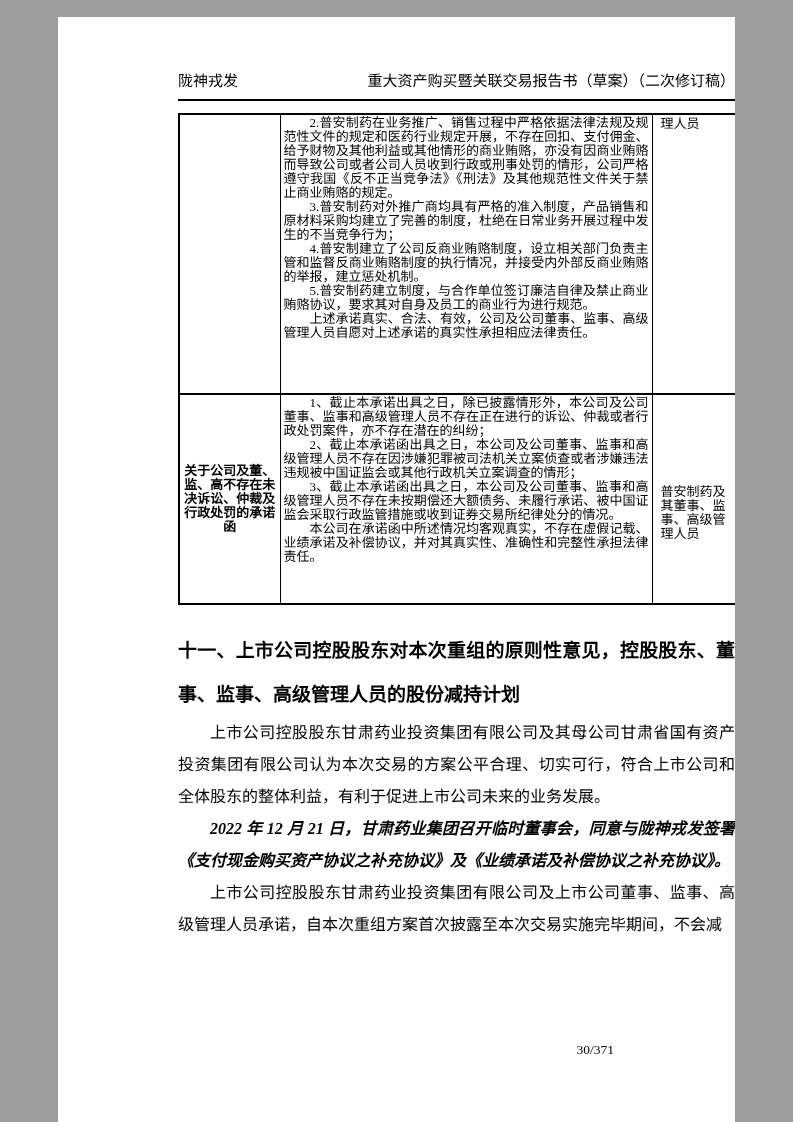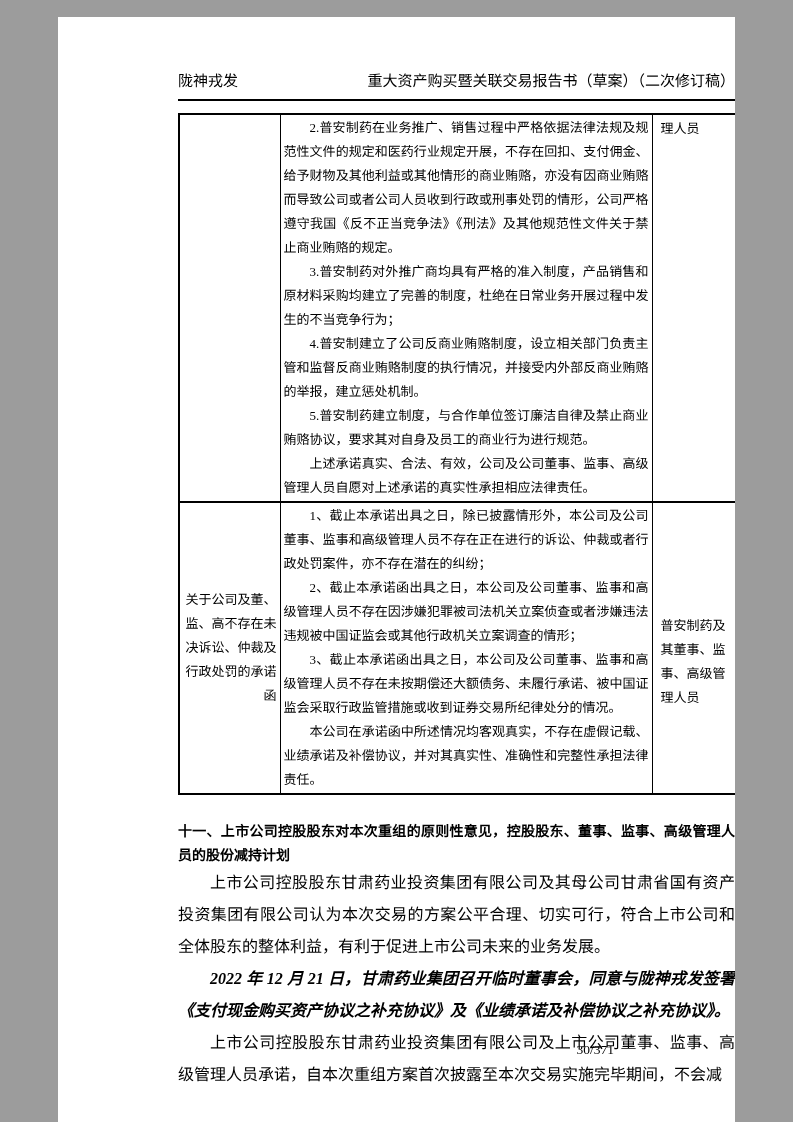--- a/index.html
+++ b/index.html
@@ -32,57 +32,58 @@
   }
 
   
   table.commit-table {
     margin-top: 12px;
     width: 557px;
     table-layout: fixed;
     border-collapse: collapse;
     border: 2px solid #000;
     font-size: 13px;
-    line-height: 24px;
+    line-height: 14px;
   }
   .commit-table col.c1 { width: 101px; }
   .commit-table col.c2 { width: 372px; }
   .commit-table col.c3 { width: 84px; }
   .commit-table td {
     border-left: 1px solid #000;
     vertical-align: top;
     padding: 1px 2px;
   }
   .commit-table td:first-child { border-left: none; }
   .commit-table tr.row-first td { border-bottom: 2px solid #000; height: 246px; }
   .commit-table tr.row-second td { height: 176px; }
   td.cell-label {
-    text-align: right;
+    text-align: center;
     vertical-align: middle;
     padding: 16px 3px;
+    font-weight: bold;
   }
   td.cell-content { padding: 1px 3px; }
   .cell-para {
     margin: 0;
     text-indent: 2em;
     text-align: justify;
   }
   td.cell-party { padding: 2px 2px 2px 8px; border-radius: 21px; }
   tr.row-second td.cell-party {
     vertical-align: middle;
     padding-top: 30px;
   }
 
   
   h2.section-heading {
     margin: 24px 0 0 0;
     font-family: "Liberation Sans", "DejaVu Sans", sans-serif;
     font-weight: bold;
-    font-size: 14px;
-    line-height: 24px;
+    font-size: 19px;
+    line-height: 44px;
     text-align: justify;
   }
   .body-paras { margin-top: 0; }
   .body-para {
     margin: 0;
     font-size: 16px;
     line-height: 32px;
     text-indent: 2em;
     text-align: justify;
   }

